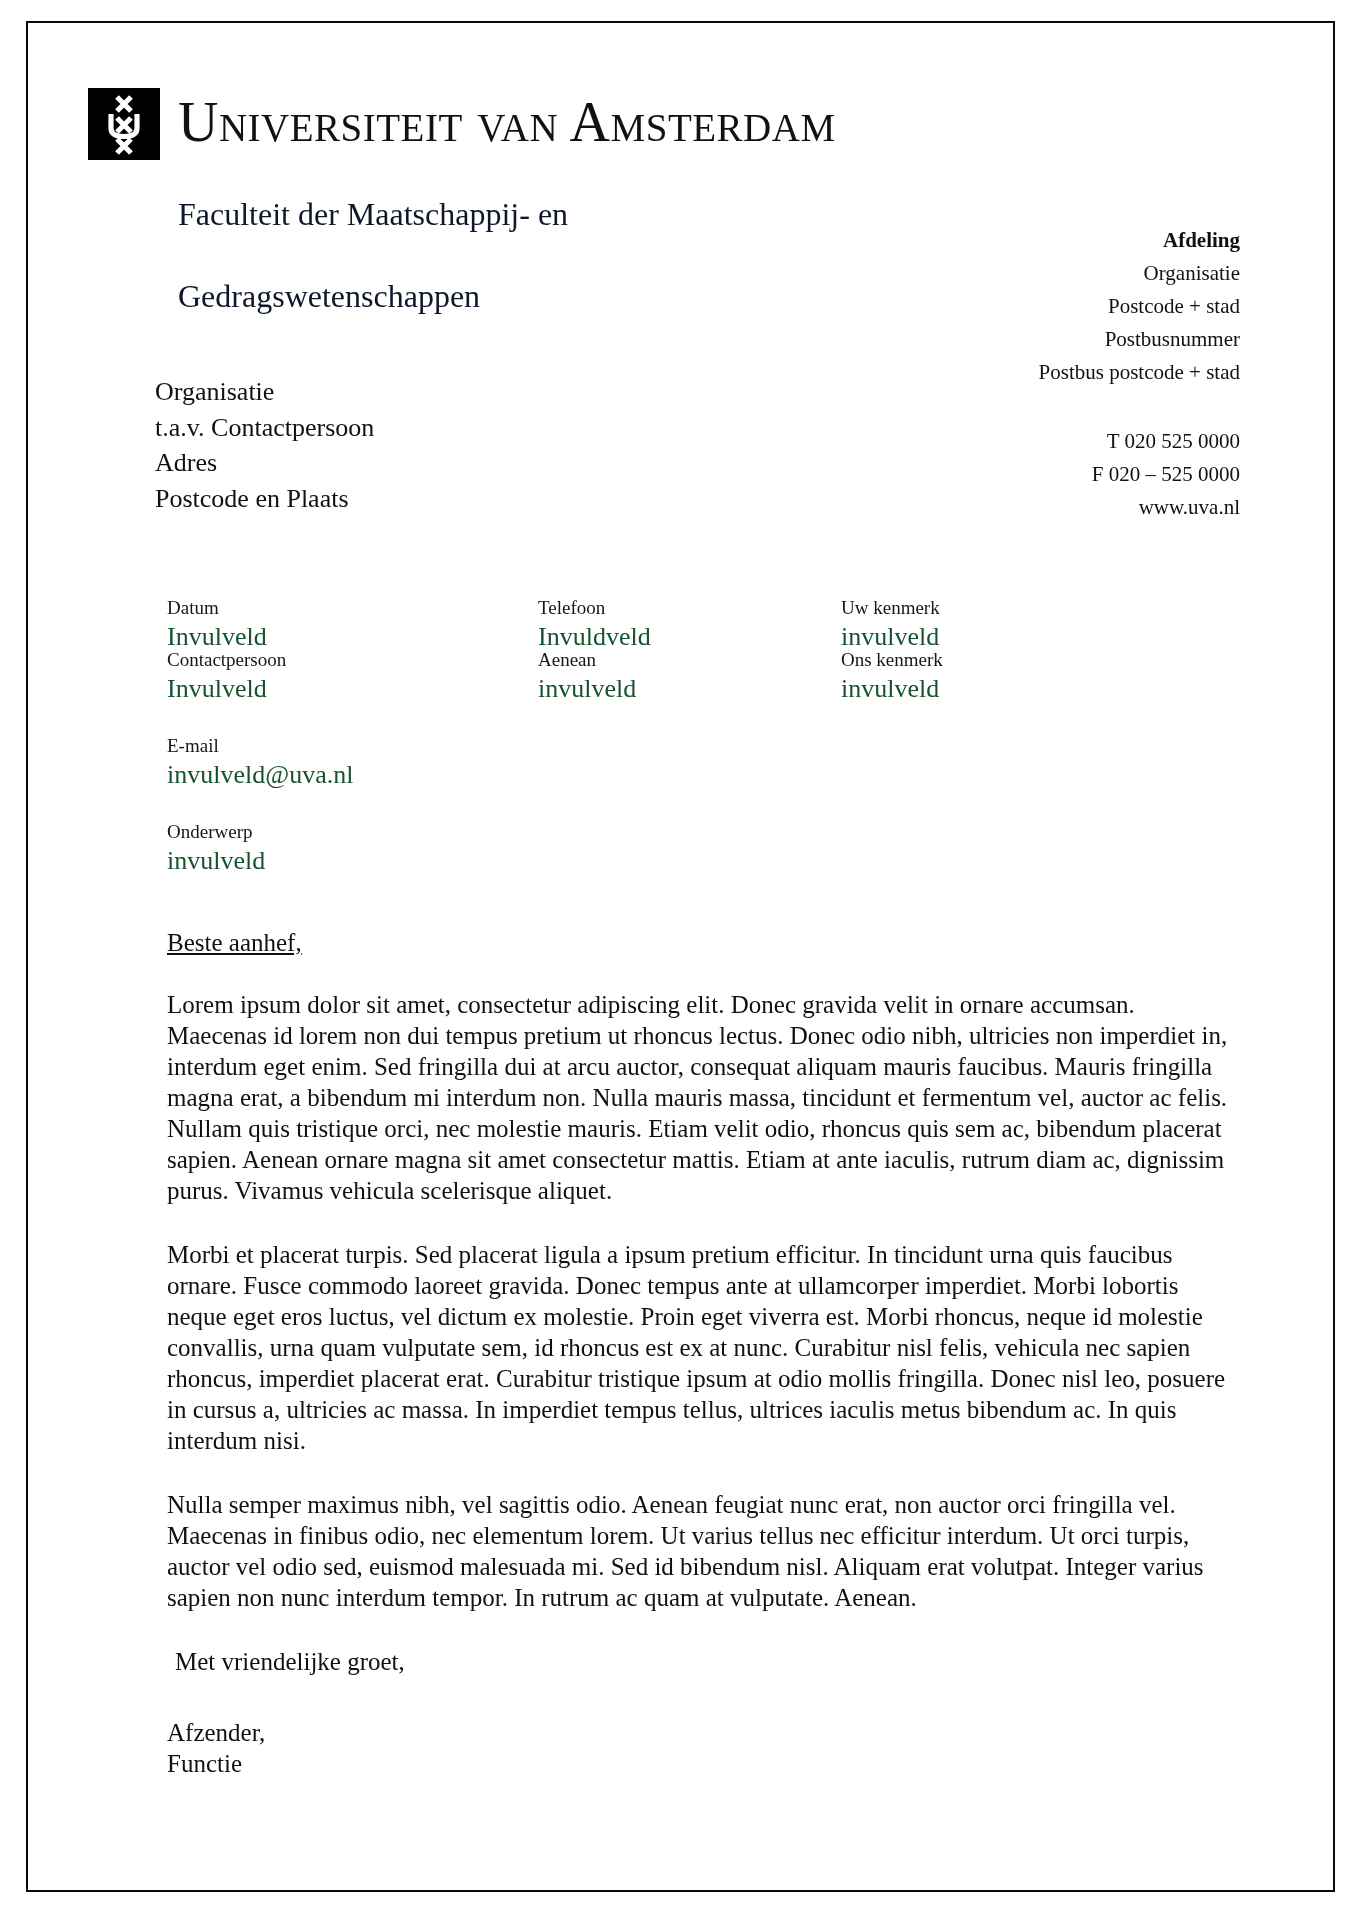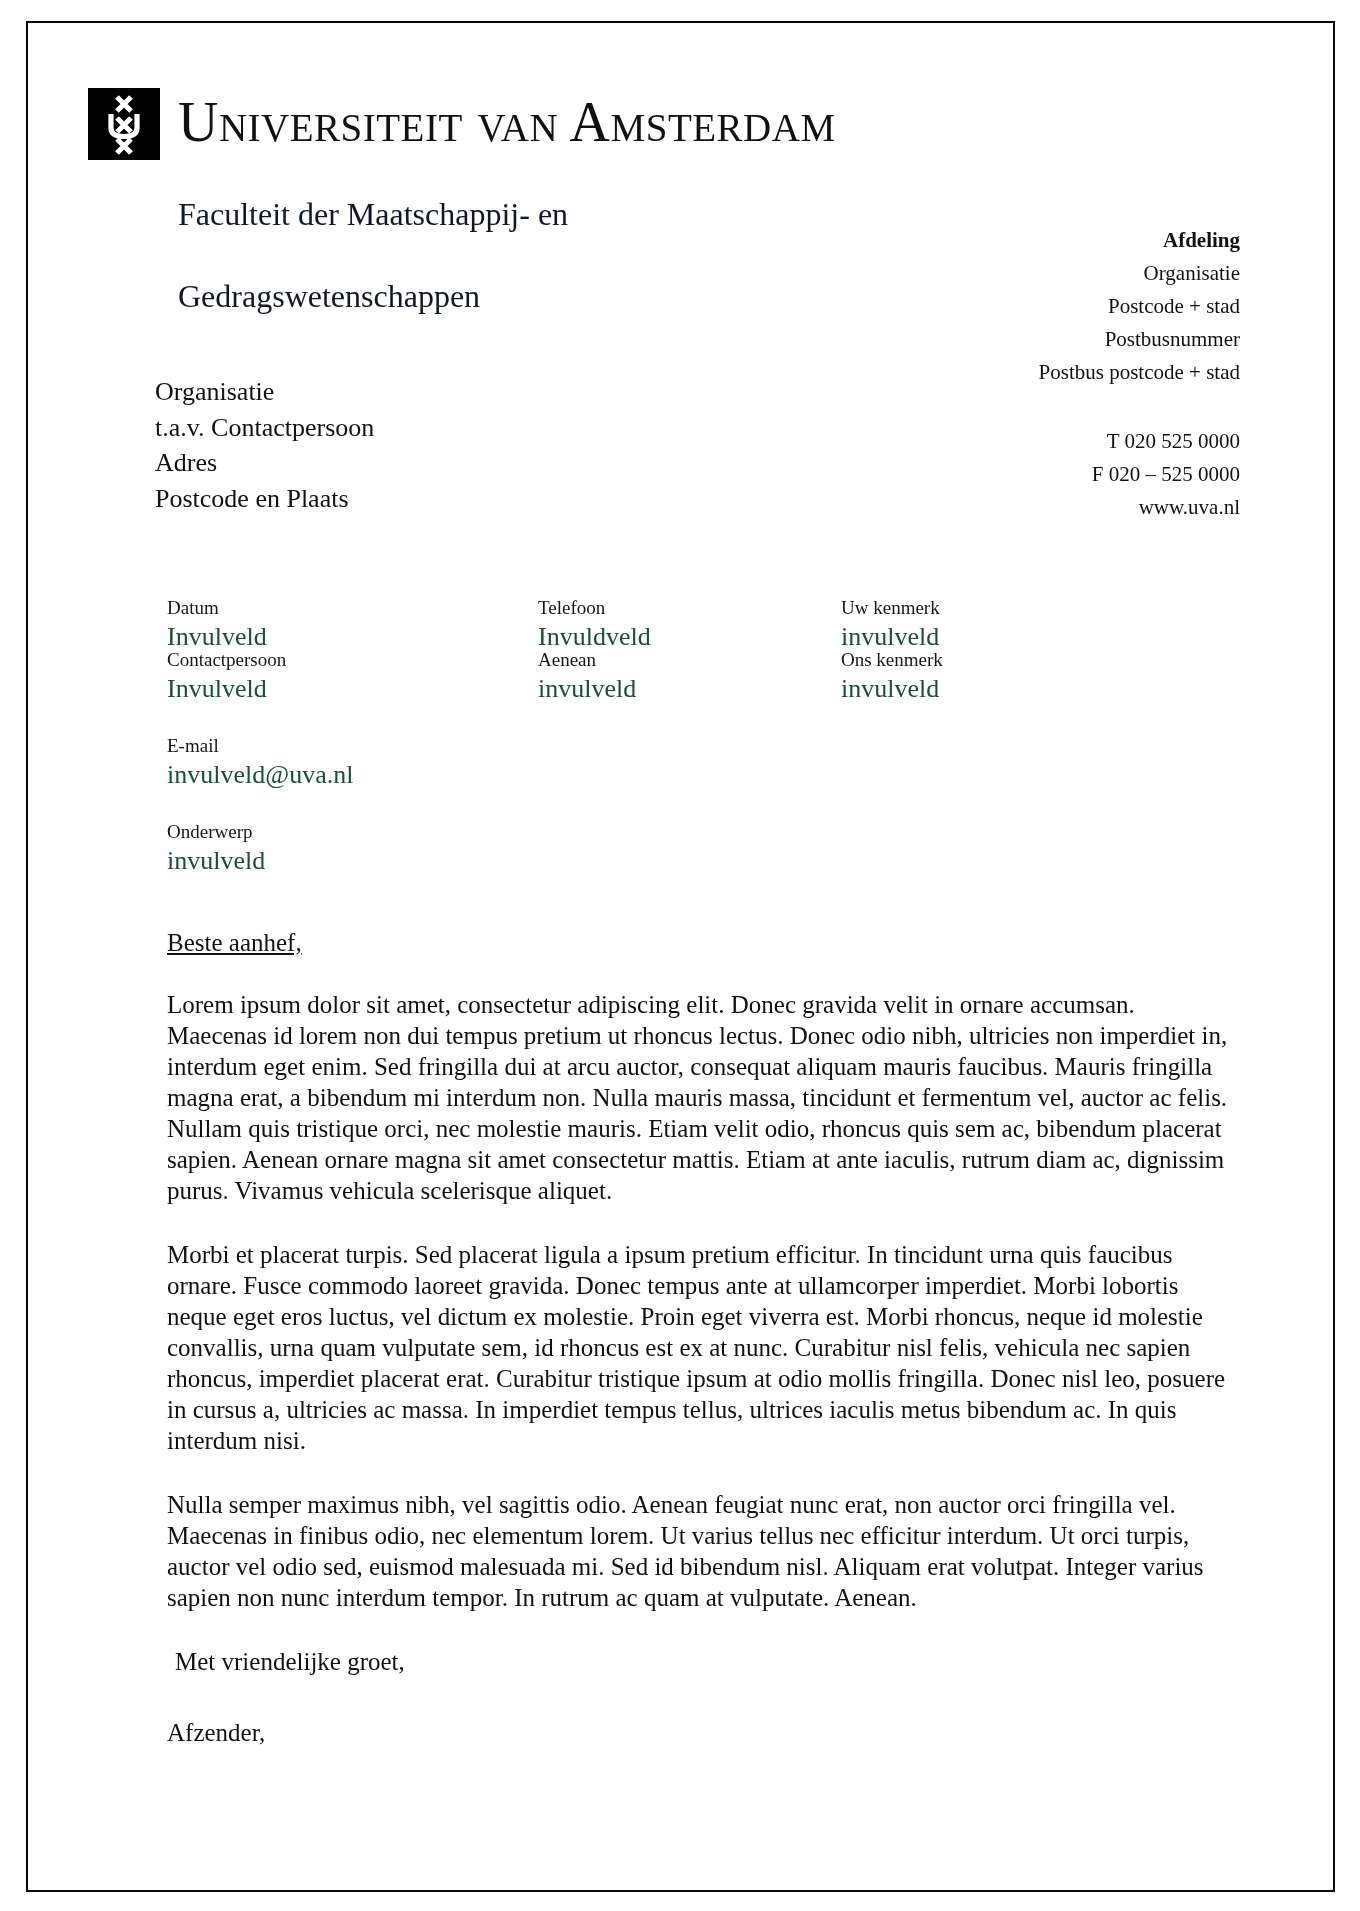--- a/index.html
+++ b/index.html
@@ -173,14 +173,15 @@
 </div>
 
 <div class="abs letter-body">
   <p class="salutation">Beste aanhef,</p>
   <p class="body-par">Lorem ipsum dolor sit amet, consectetur adipiscing elit. Donec gravida velit in ornare accumsan. Maecenas id lorem non dui tempus pretium ut rhoncus lectus. Donec odio nibh, ultricies non imperdiet in, interdum eget enim. Sed fringilla dui at arcu auctor, consequat aliquam mauris faucibus. Mauris fringilla magna erat, a bibendum mi interdum non. Nulla mauris massa, tincidunt et fermentum vel, auctor ac felis. Nullam quis tristique orci, nec molestie mauris. Etiam velit odio, rhoncus quis sem ac, bibendum placerat sapien. Aenean ornare magna sit amet consectetur mattis. Etiam at ante iaculis, rutrum diam ac, dignissim purus. Vivamus vehicula scelerisque aliquet.</p>
   <p class="body-par">Morbi et placerat turpis. Sed placerat ligula a ipsum pretium efficitur. In tincidunt urna quis faucibus ornare. Fusce commodo laoreet gravida. Donec tempus ante at ullamcorper imperdiet. Morbi lobortis neque eget eros luctus, vel dictum ex molestie. Proin eget viverra est. Morbi rhoncus, neque id molestie convallis, urna quam vulputate sem, id rhoncus est ex at nunc. Curabitur nisl felis, vehicula nec sapien rhoncus, imperdiet placerat erat. Curabitur tristique ipsum at odio mollis fringilla. Donec nisl leo, posuere in cursus a, ultricies ac massa. In imperdiet tempus tellus, ultrices iaculis metus bibendum ac. In quis interdum nisi.</p>
   <p class="body-par">Nulla semper maximus nibh, vel sagittis odio. Aenean feugiat nunc erat, non auctor orci fringilla vel. Maecenas in finibus odio, nec elementum lorem. Ut varius tellus nec efficitur interdum. Ut orci turpis, auctor vel odio sed, euismod malesuada mi. Sed id bibendum nisl. Aliquam erat volutpat. Integer varius sapien non nunc interdum tempor. In rutrum ac quam at vulputate. Aenean.</p>
   <p class="closing">Met vriendelijke groet,</p>
   <div class="signature">
     <div>Afzender,</div>
+    <div>Functie</div>
   </div>
 </div>
 
 </body></html>

